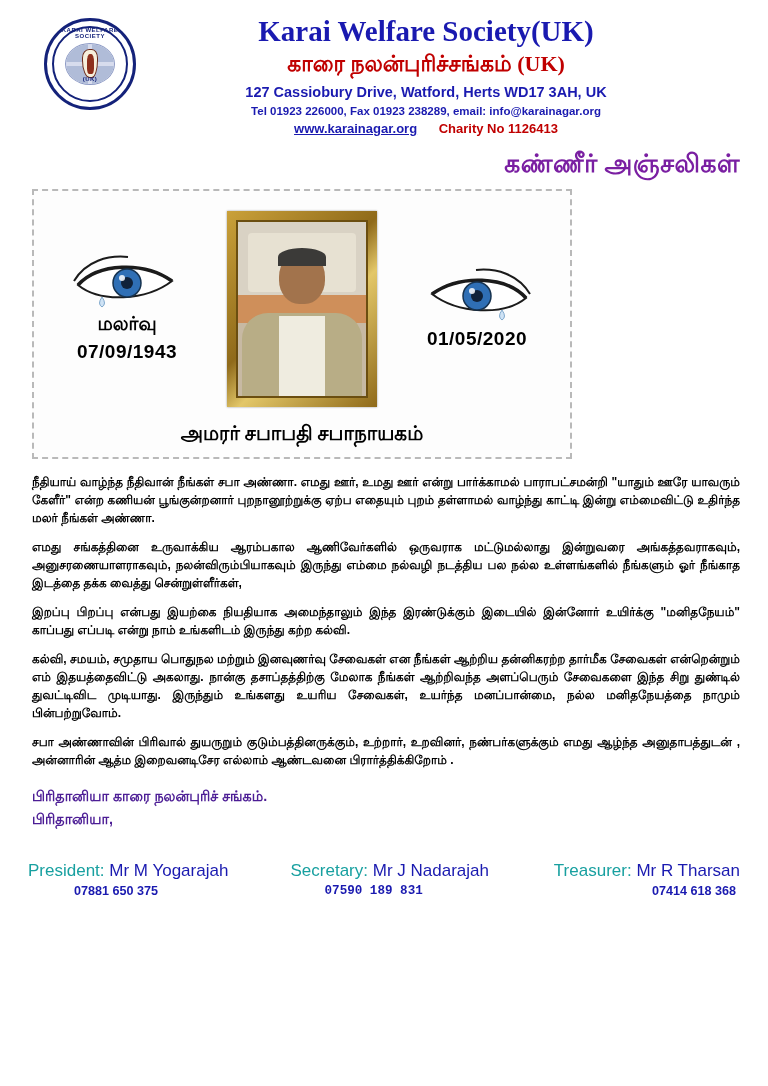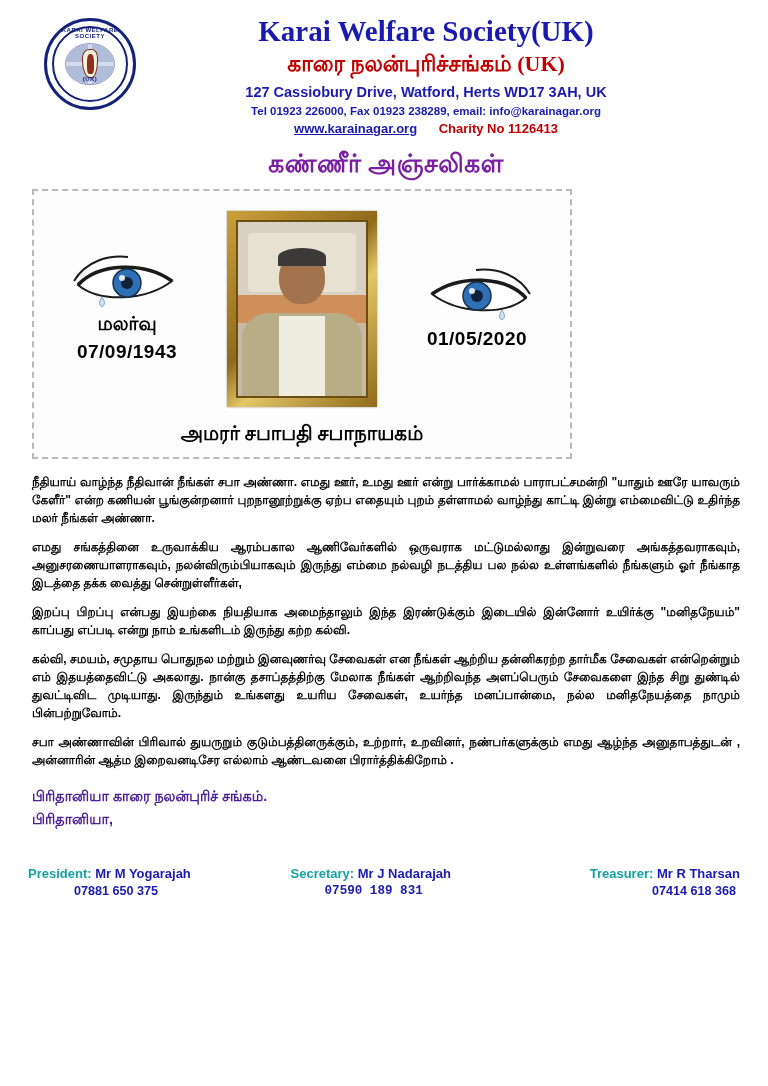--- a/index.html
+++ b/index.html
@@ -138,21 +138,21 @@
     color: #1a1ab0;
     text-decoration: underline;
   }
   .weblinks .charity {
     color: #c00000;
     margin-left: 18px;
   }
 
   
   .headline {
-    text-align: center;
+    text-align: right;
     color: #7a1fa2;
     font-family: "Liberation Serif", serif;
     font-weight: bold;
     font-size: 25px;
     margin-top: 14px;
     letter-spacing: .5px;
   }
 
   
   .card-wrap {
@@ -284,22 +284,22 @@
     position: absolute;
     left: 28px; right: 28px; bottom: 16px;
     display: flex;
     justify-content: space-between;
   }
   .f-col { width: 33%; }
   .f-col.mid { text-align: left; padding-left: 24px; }
   .f-col.right { text-align: right; }
   .f-role {
     color: #18a0a0;
-    font-size: 13px;
-    font-weight: bold;
+    font-size: 17px;
+    font-weight: normal;
   }
   .f-role .nm { color: #1a1ab0; }
   .f-phone {
     color: #1a1ab0;
     font-size: 12.6px;
     font-weight: bold;
     margin-top: 3px;
     padding-left: 46px;
   }
   .f-col.right .f-phone { padding-left: 0; padding-right: 4px; }

